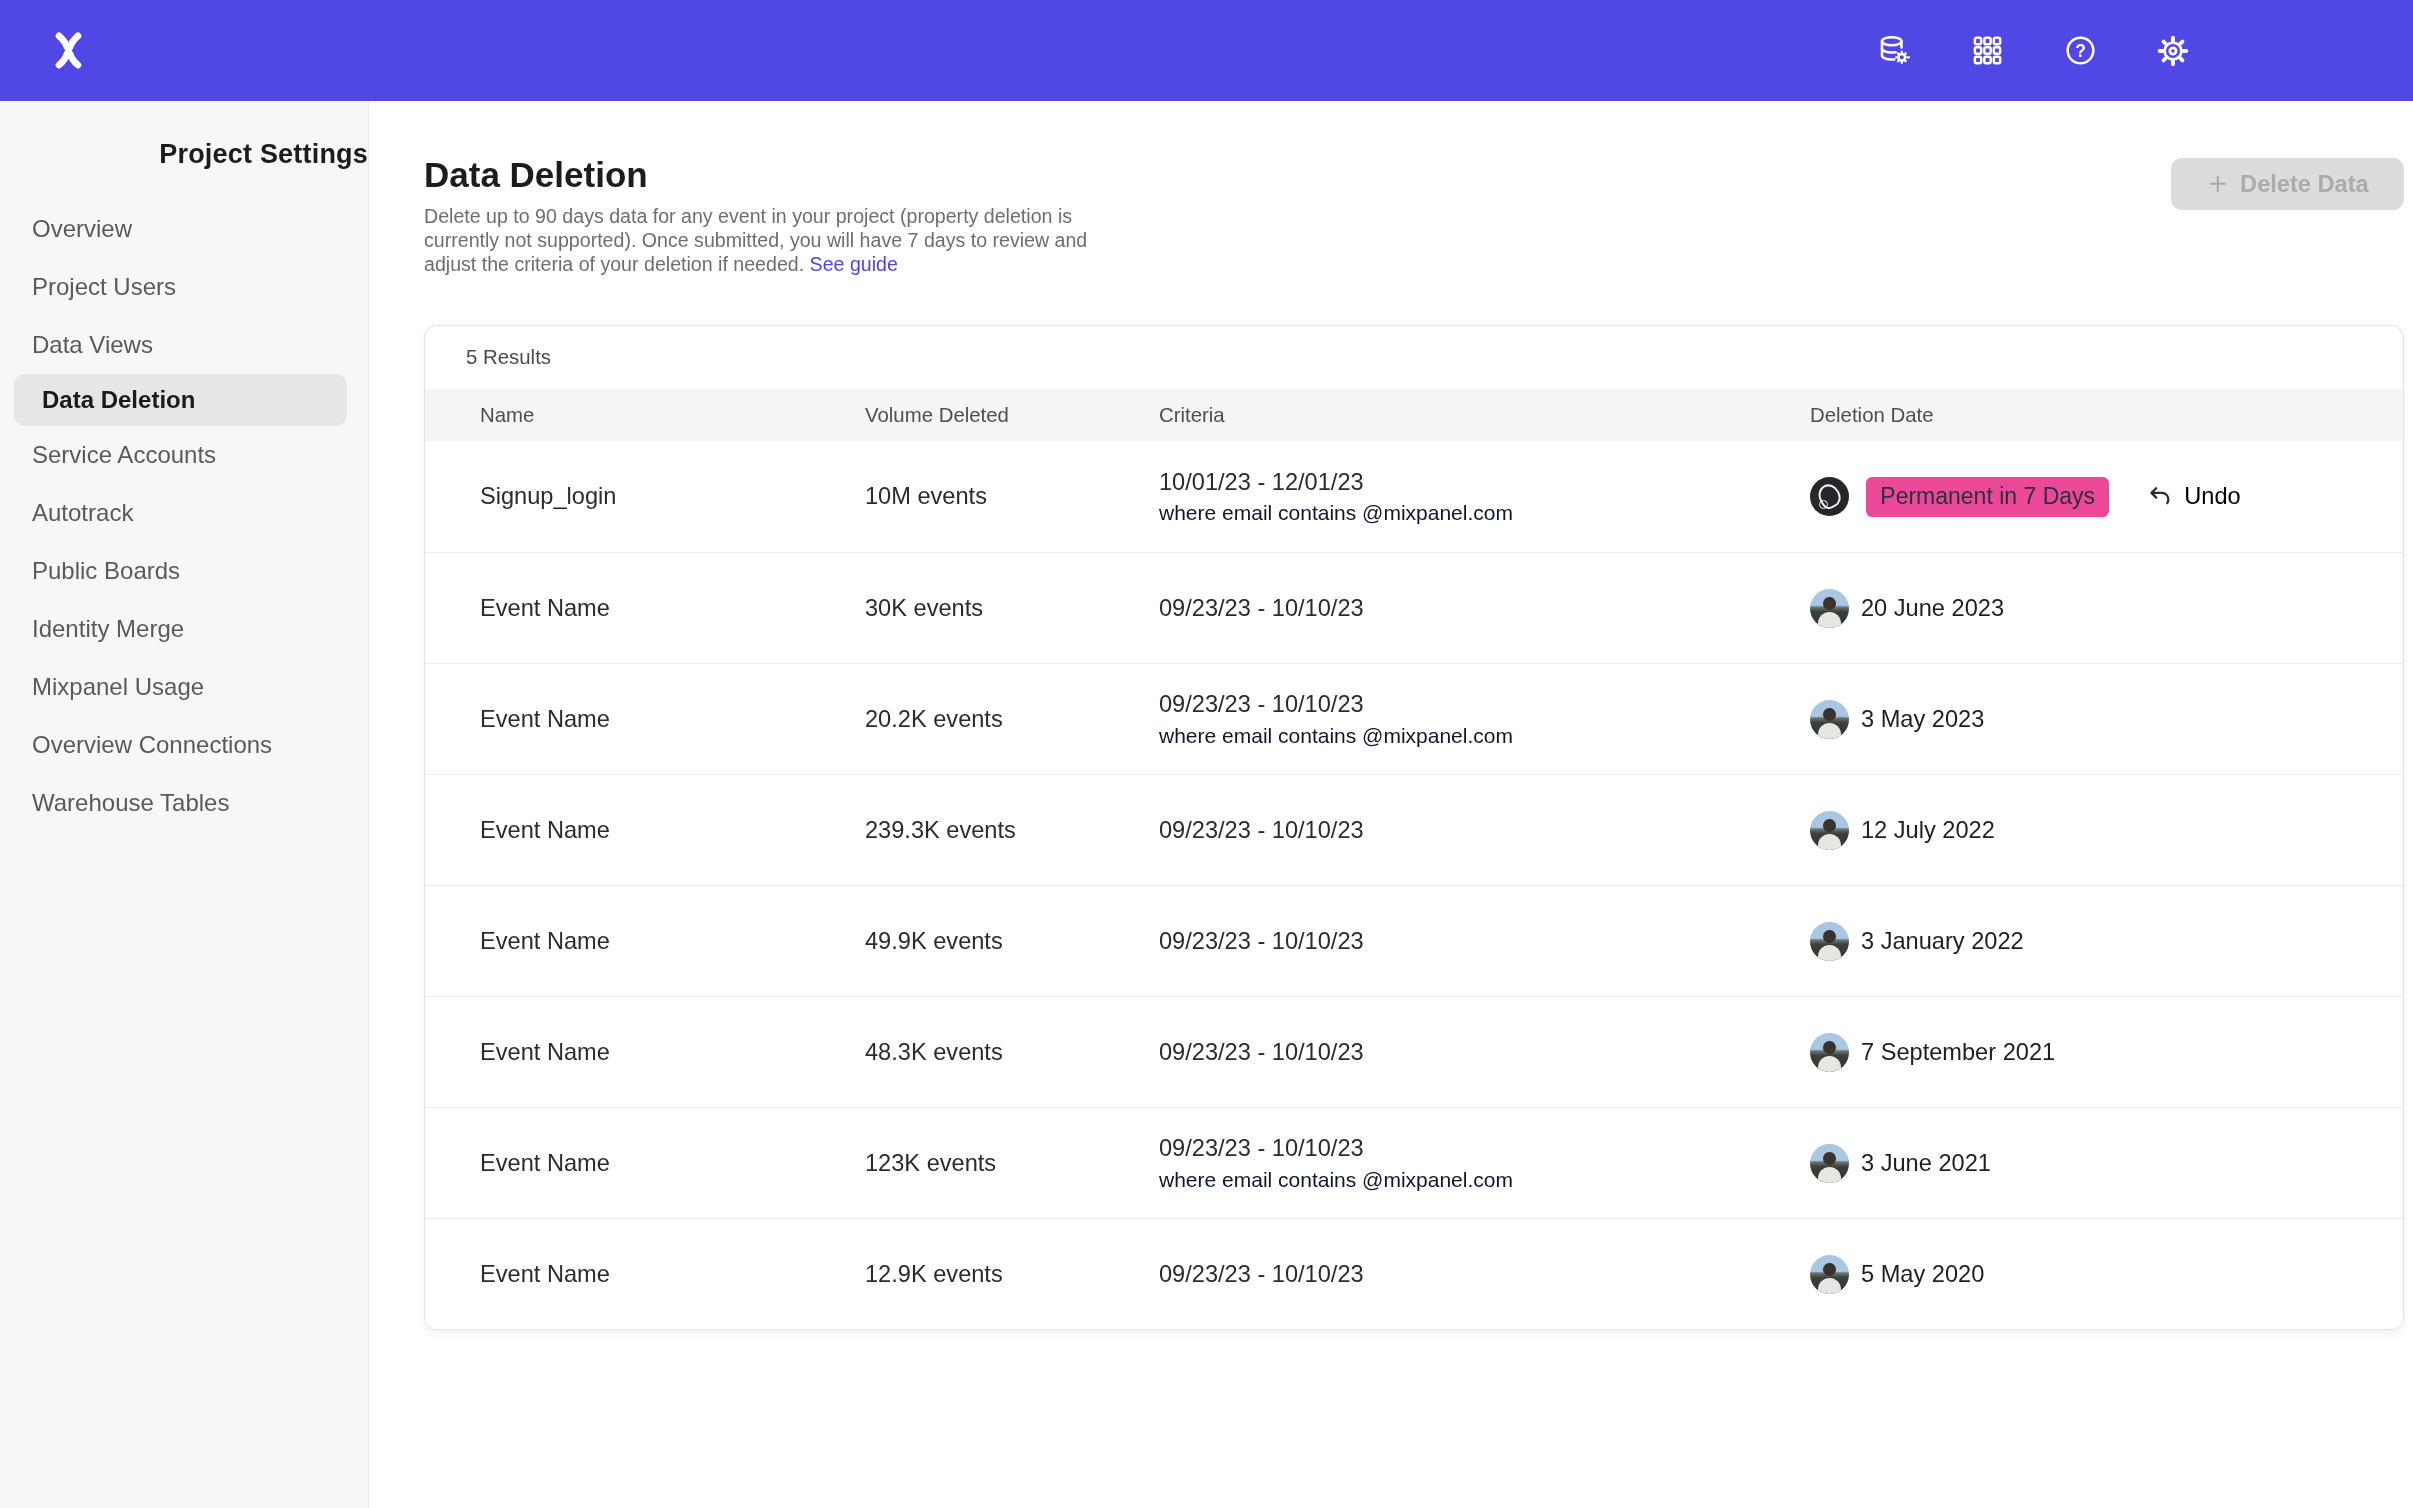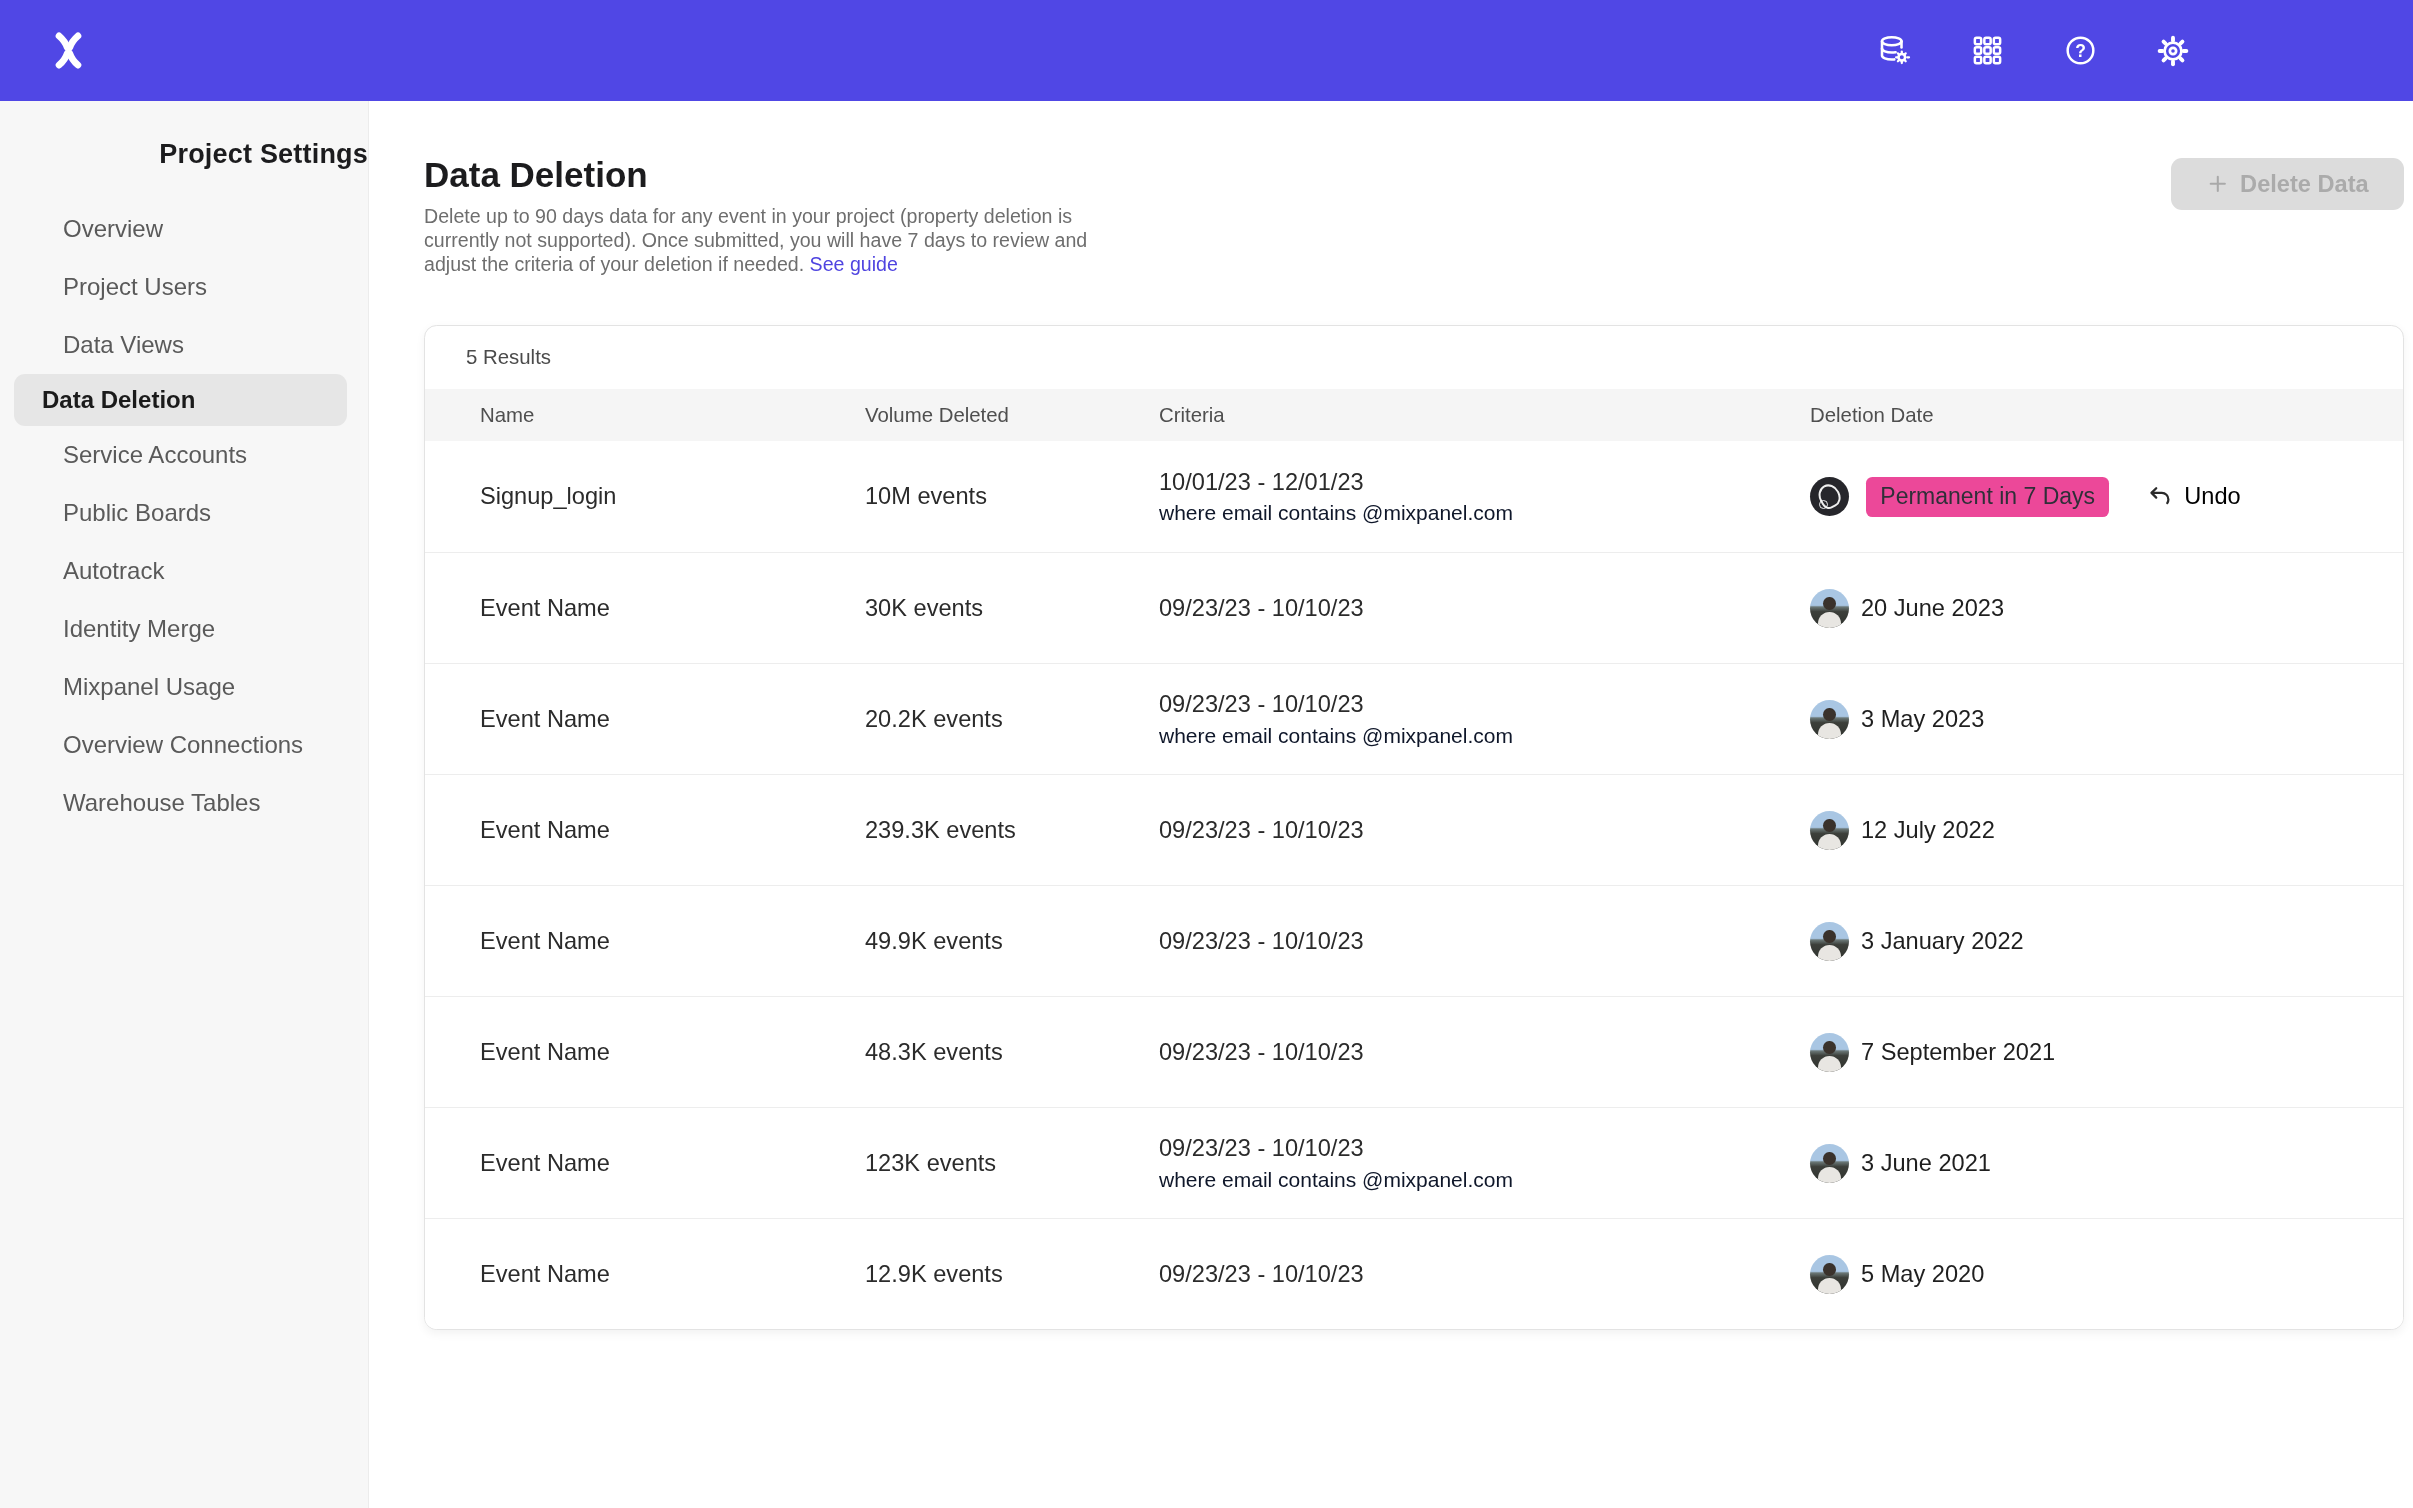--- a/index.html
+++ b/index.html
@@ -16,21 +16,21 @@
   .icon-btn { width:36px; height:36px; display:flex; align-items:center;
     justify-content:center; cursor:pointer; }
 
   
   .sidebar { position:absolute; left:0; top:101px; width:369px; height:1408px;
     background:#F7F7F7; border-right:0.8px solid #ECECEC; }
   .sidebar-title { padding:38px 0 0 42px; font-size:27px; font-weight:700;
     color:#1C1C1E; letter-spacing:0.2px;text-align:right; }
   .sidebar-nav { margin-top:30px; list-style:none; }
   .sidebar-item { height:58px; display:flex; align-items:center;
-    padding-left:63px; font-size:24px; color:#5A5A5A; cursor:pointer;
+    padding-left:32px; font-size:24px; color:#5A5A5A; cursor:pointer;
     border-radius:11px; }
   .sidebar-item.active { margin:0 21px 0 14px; padding-left:28px;
     background:#E6E6E6; font-weight:700; color:#1B1B1B; height:52px; }
 
   
   .main { position:absolute; left:369px; top:101px; width:2044px; height:1408px;
     background:#ffffff; padding:53px 9.4px 0 55px; }
   .page-title { font-size:35px; line-height:41px; font-weight:700; color:#1C1C1E; }
   .page-desc { margin-top:9.4px; width:707px; font-size:19.6px; line-height:24px;
     color:#6E6E6E; }
@@ -164,24 +164,24 @@
       <li class="sidebar-item">
     <span>Data Views</span>
   </li>
       <li class="sidebar-item active">
     <span>Data Deletion</span>
   </li>
       <li class="sidebar-item">
     <span>Service Accounts</span>
   </li>
       <li class="sidebar-item">
+    <span>Autotrack</span>
+  </li>
+      <li class="sidebar-item">
     <span>Public Boards</span>
-  </li>
-      <li class="sidebar-item">
-    <span>Autotrack</span>
   </li>
       <li class="sidebar-item">
     <span>Identity Merge</span>
   </li>
       <li class="sidebar-item">
     <span>Mixpanel Usage</span>
   </li>
       <li class="sidebar-item">
     <span>Overview Connections</span>
   </li>

